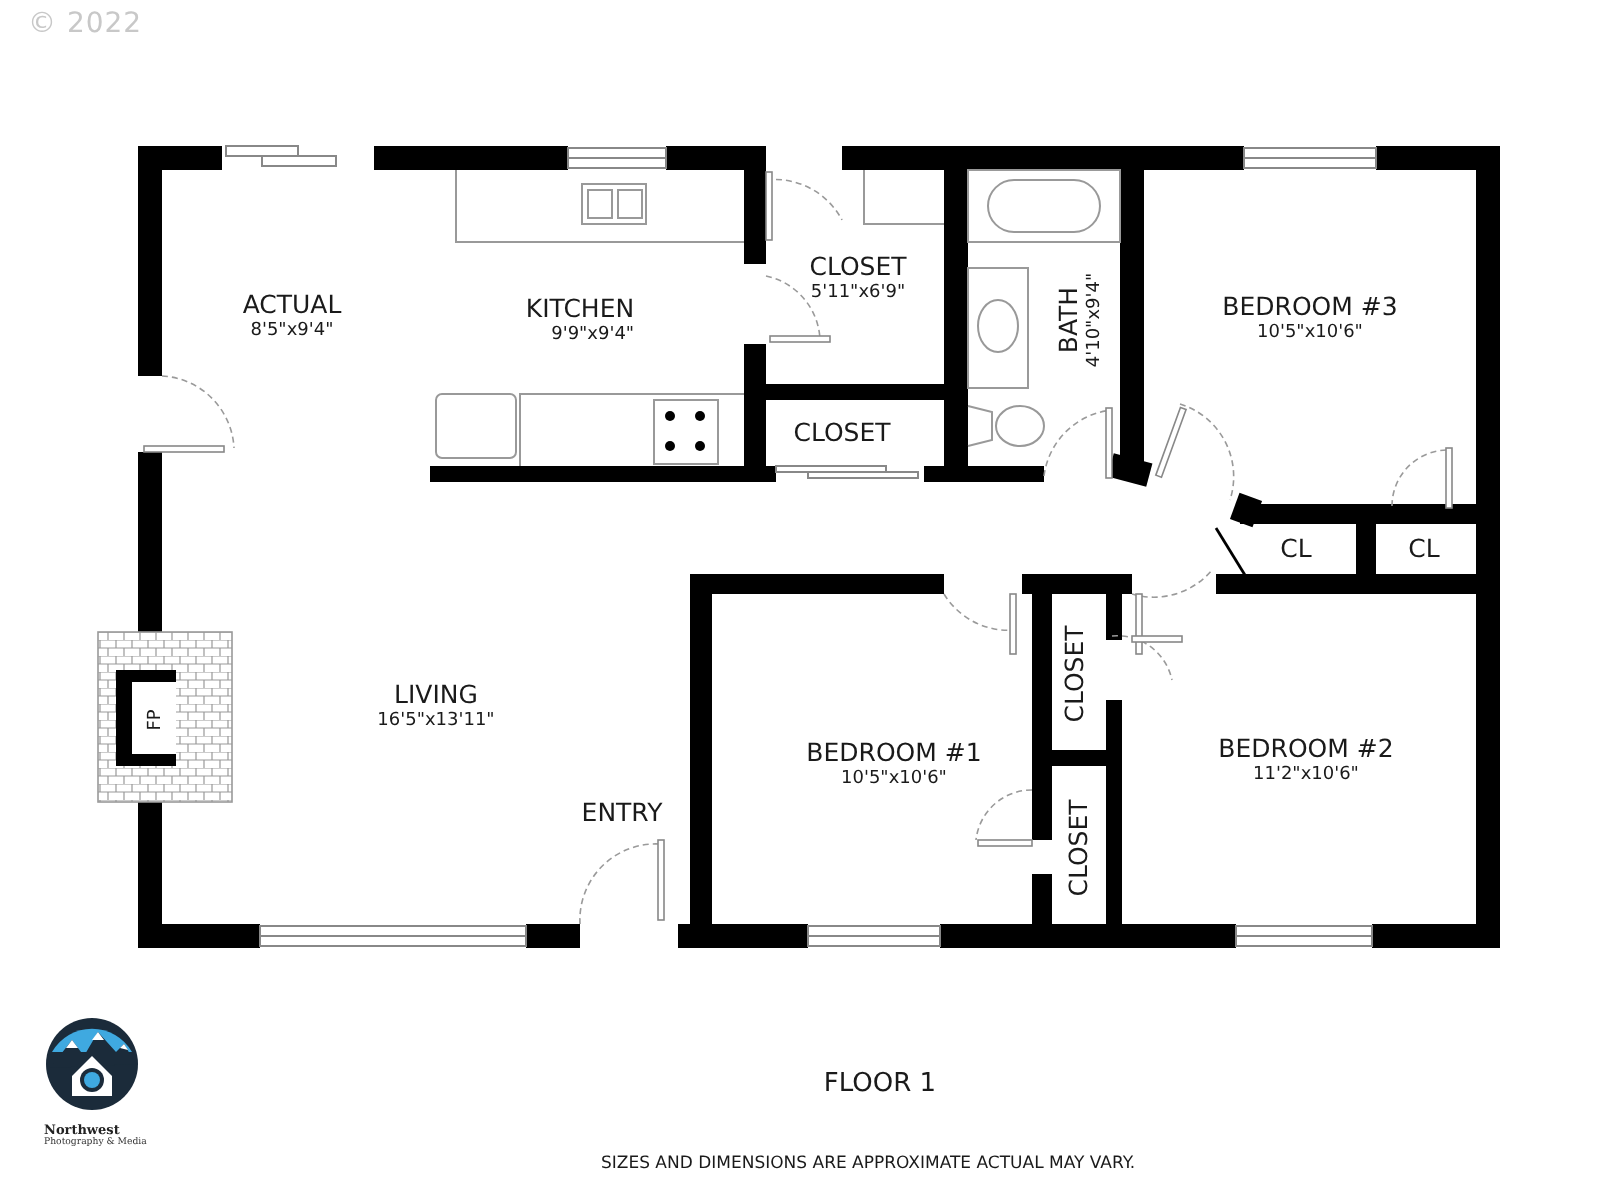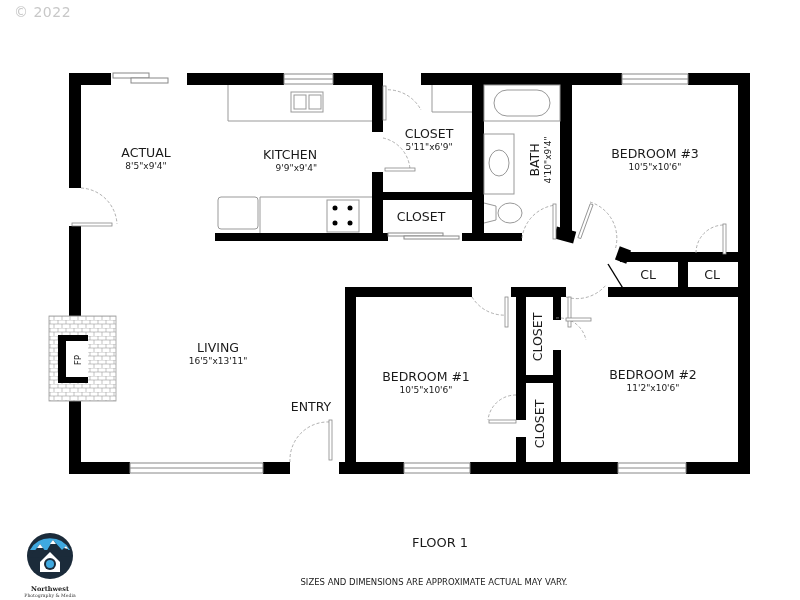--- a/index.html
+++ b/index.html
@@ -5,21 +5,21 @@
   html, body { margin: 0; padding: 0; background: #ffffff; }
   body { width: 800px; height: 600px; position: relative; overflow: hidden; font-family: "DejaVu Sans", sans-serif; color: #111; }
   .copyright { position: absolute; left: 14px; top: 4px; font-size: 14px; color: #c8c8c8; letter-spacing: 0.5px; }
   svg.plan { position: absolute; left: 0; top: 0; }
   .room-label { position: absolute; transform: translate(-50%, -50%); text-align: center; white-space: nowrap; }
   .room-name { font-size: 12.5px; color: #1a1a1a; line-height: 15px; }
   .room-dim { font-size: 9px; color: #1a1a1a; line-height: 12px; }
   .vertical { transform: translate(-50%, -50%) rotate(-90deg); }
   .floor-title { position: absolute; left: 400px; top: 542px; transform: translate(-50%, -50%); font-size: 13px; color: #1a1a1a; margin-left: 40px; }
   .disclaimer { position: absolute; left: 413px; top: 582px; transform: translate(-50%, -50%); font-size: 8.5px; color: #1a1a1a; white-space: nowrap; margin-left: 21px; }
-  .logo { position: absolute; left: 22px; top: 532px; width: 56px; text-align: center; }
+  .logo { position: absolute; left: 22px; top: 508px; width: 56px; }
   .logo-name { font-family: "DejaVu Serif", serif; font-size: 6.5px; font-weight: bold; color: #222; line-height: 8px; margin-top: 1px; }
   .logo-sub { font-family: "DejaVu Serif", serif; font-size: 4.6px; color: #333; line-height: 6px; }
 </style>
 </head>
 <body>
 
 <div class="copyright">© 2022</div>
 
 <svg class="plan" width="800" height="600" viewBox="0 0 800 600" xmlns="http://www.w3.org/2000/svg">
   <defs>
@@ -195,21 +195,21 @@
 <div class="room-label" style="left:218px; top:353px;">
   <div class="room-name">LIVING</div>
   <div class="room-dim">16'5"x13'11"</div>
 </div>
 <div class="room-label vertical" style="left:78px; top:360px;">
   <div class="room-dim">FP</div>
 </div>
 <div class="room-label" style="left:311px; top:406px;">
   <div class="room-name">ENTRY</div>
 </div>
-<div class="room-label" style="left:426px; top:382px;">
+<div class="room-label" style="left:447px; top:382px;">
   <div class="room-name">BEDROOM #1</div>
   <div class="room-dim">10'5"x10'6"</div>
 </div>
 <div class="room-label vertical" style="left:537px; top:337px;">
   <div class="room-name">CLOSET</div>
 </div>
 <div class="room-label vertical" style="left:539px; top:424px;">
   <div class="room-name">CLOSET</div>
 </div>
 <div class="room-label" style="left:653px; top:380px;">

